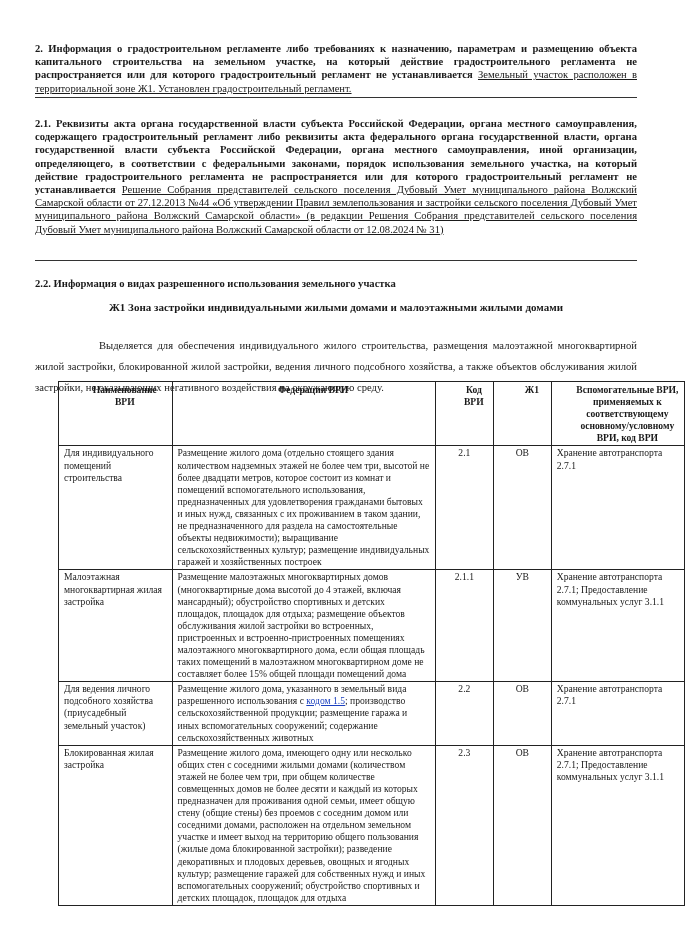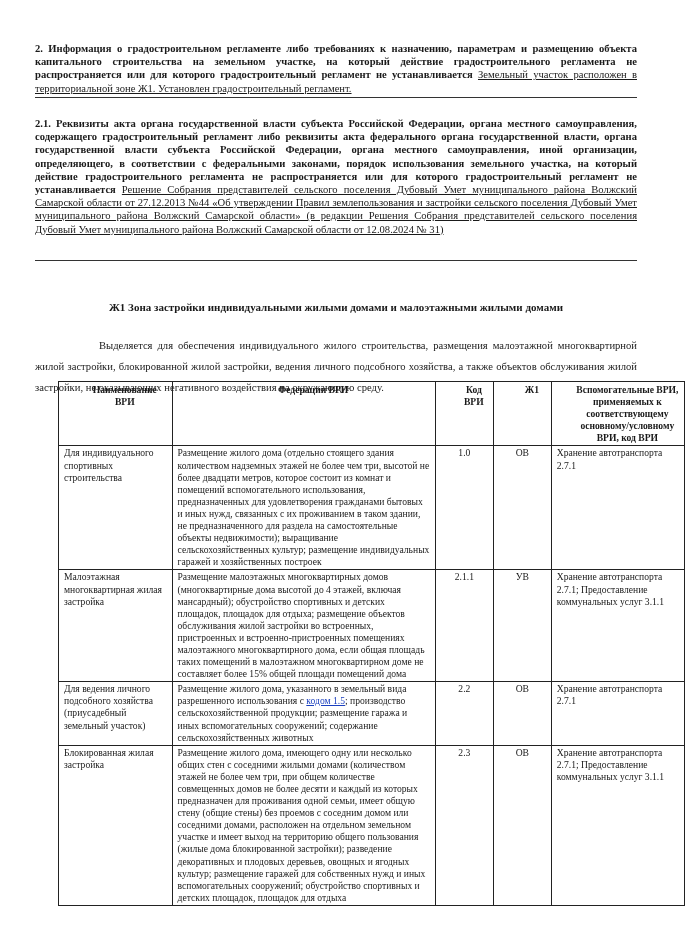--- a/index.html
+++ b/index.html
@@ -38,36 +38,37 @@
     <span class="u">Земельный участок расположен в территориальной зоне Ж1. Установлен градостроительный регламент.</span>
   </div>
   <div class="rule" style="top:97px"></div>
 
   <div class="para sec21">
     <span class="b">2.1. Реквизиты акта органа государственной власти субъекта Российской Федерации, органа местного самоуправления, содержащего градостроительный регламент либо реквизиты акта федерального органа государственной власти, органа государственной власти субъекта Российской Федерации, органа местного самоуправления, иной организации, определяющего, в соответствии с федеральными законами, порядок использования земельного участка, на который действие градостроительного регламента не распространяется или для которого градостроительный регламент не устанавливается</span>
     <span class="u">Решение Собрания представителей сельского поселения Дубовый Умет муниципального района Волжский Самарской области от 27.12.2013 №44 «Об утверждении Правил землепользования и застройки сельского поселения Дубовый Умет муниципального района Волжский Самарской области» (в редакции Решения Собрания представителей сельского поселения Дубовый Умет муниципального района Волжский Самарской области от 12.08.2024 № 31)</span>
   </div>
   <div class="rule" style="top:260px"></div>
 
+  <div class="para bold sec22">2.2. Информация о видах разрешенного использования земельного участка</div>
   <div class="zone-title">Ж1 Зона застройки индивидуальными жилыми домами и малоэтажными жилыми домами</div>
   <div class="intro">Выделяется для обеспечения индивидуального жилого строительства, размещения малоэтажной многоквартирной жилой застройки, блокированной жилой застройки, ведения личного подсобного хозяйства, а также объектов обслуживания жилой застройки, не оказывающих негативного воздействия на окружающую среду.</div>
 
   <table>
     <tbody>
         <tr class="h">
       <th class="c1">Наименование ВРИ</th>
       <th class="c2">Федерации ВРИ</th>
       <th class="c3">Код ВРИ</th>
       <th class="c4">Ж1</th>
       <th class="c5">Вспомогательные ВРИ, применяемых к соответствующему основному/условному ВРИ, код ВРИ</th>
     </tr>
     <tr>
-      <td class="c1">Для индивидуального спортивных строительства</td>
+      <td class="c1">Для индивидуального помещений строительства</td>
       <td class="c2">Размещение жилого дома (отдельно стоящего здания количеством надземных этажей не более чем три, высотой не более двадцати метров, которое состоит из комнат и помещений вспомогательного использования, предназначенных для удовлетворения гражданами бытовых и иных нужд, связанных с их проживанием в таком здании, не предназначенного для раздела на самостоятельные объекты недвижимости); выращивание сельскохозяйственных культур; размещение индивидуальных гаражей и хозяйственных построек</td>
-      <td class="c3">1.0</td>
+      <td class="c3">2.1</td>
       <td class="c4">ОВ</td>
       <td class="c5">Хранение автотранспорта 2.7.1</td>
     </tr>
     <tr>
       <td class="c1">Малоэтажная многоквартирная жилая застройка</td>
       <td class="c2">Размещение малоэтажных многоквартирных домов (многоквартирные дома высотой до 4 этажей, включая мансардный); обустройство спортивных и детских площадок, площадок для отдыха; размещение объектов обслуживания жилой застройки во встроенных, пристроенных и встроенно-пристроенных помещениях малоэтажного многоквартирного дома, если общая площадь таких помещений в малоэтажном многоквартирном доме не составляет более 15% общей площади помещений дома</td>
       <td class="c3">2.1.1</td>
       <td class="c4">УВ</td>
       <td class="c5">Хранение автотранспорта 2.7.1; Предоставление коммунальных услуг 3.1.1</td>
     </tr>

